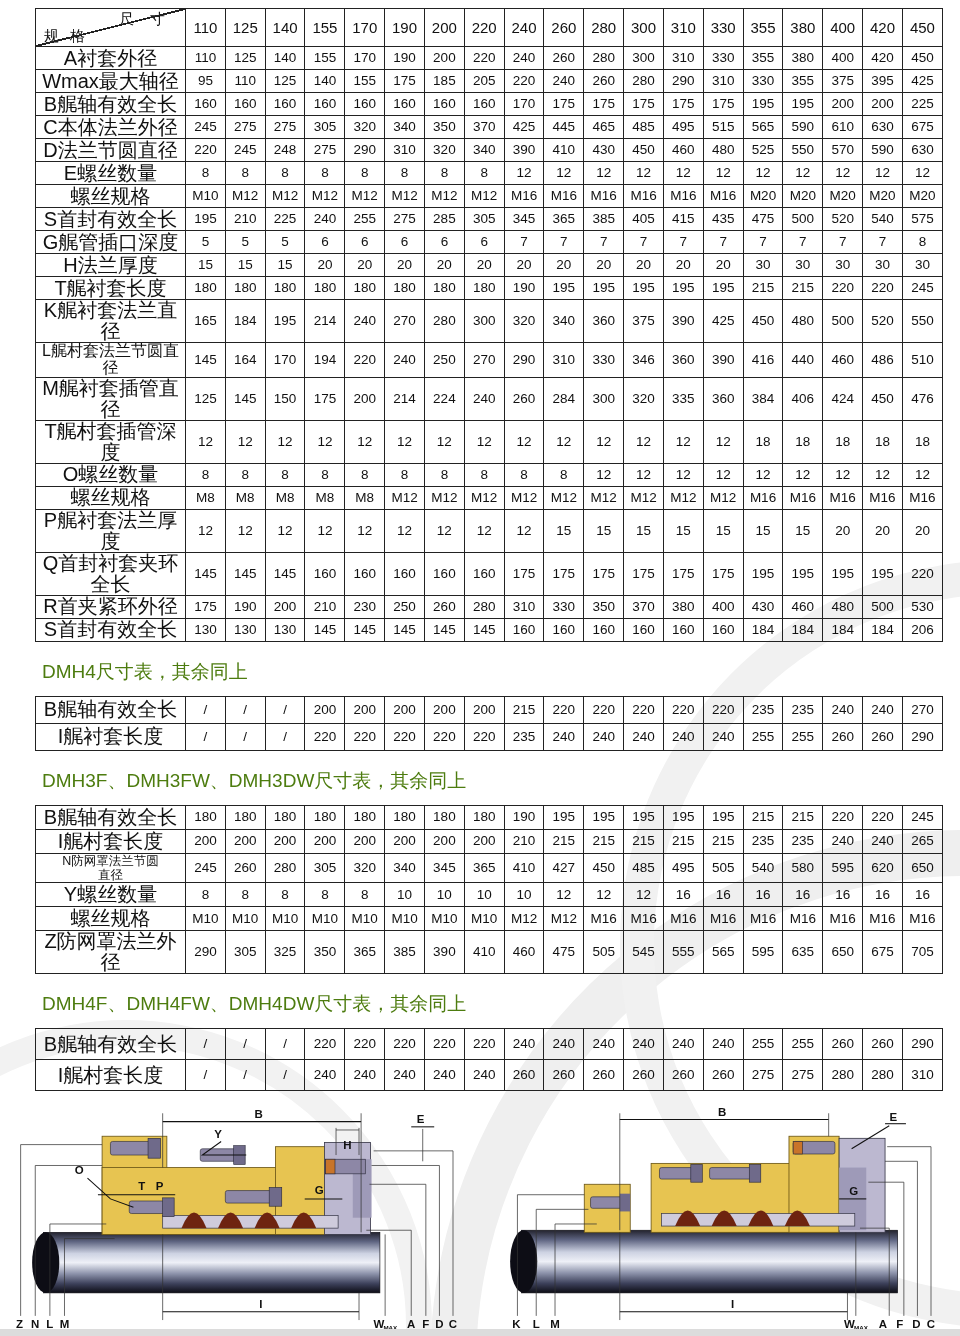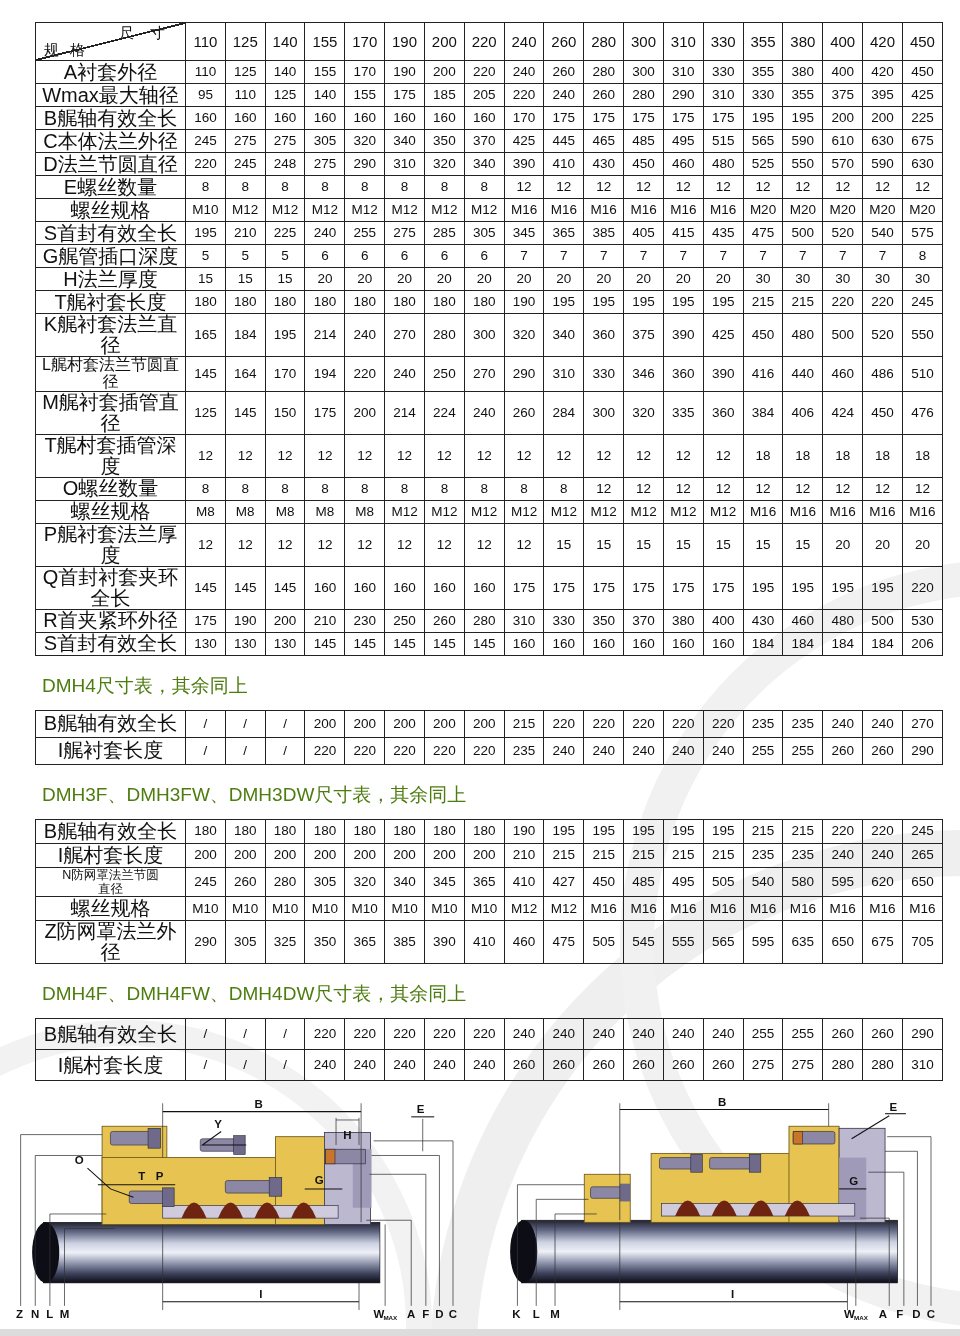--- a/index.html
+++ b/index.html
@@ -8,21 +8,21 @@
     background:#ffffff;color:#111;
     font-family:"Liberation Sans","DejaVu Sans",sans-serif;
   }
   
   .wm{position:absolute;z-index:0;border-radius:50%;pointer-events:none;}
   .wm1{width:980px;height:980px;border:46px solid #efefef;left:430px;top:830px;transform:rotate(-18deg);}
   .wm2{width:700px;height:700px;border:34px solid #f1f1f1;left:620px;top:560px;transform:rotate(12deg);}
   .wm3{width:560px;height:560px;border:26px solid #f2f2f2;left:-180px;top:1020px;}
   .bottom-strip{position:absolute;left:0;right:0;bottom:0;height:7px;background:#dcdcdc;z-index:2;}
 
-  .content{position:absolute;inset:0;z-index:1;padding-top:22px;}
+  .content{position:absolute;inset:0;z-index:1;padding-top:8px;}
 
   table.dim{
     border-collapse:collapse;table-layout:fixed;width:908px;margin-left:35px;
     background:transparent;
   }
   table.dim td{
     border:1.5px solid #222;text-align:center;vertical-align:middle;
     font-size:13.5px;line-height:1.05;padding:0;height:22px;overflow:hidden;
   }
   table.dim thead td{height:37px;font-size:15px;}
@@ -737,20 +737,42 @@
           <td>427</td>
           <td>450</td>
           <td>485</td>
           <td>495</td>
           <td>505</td>
           <td>540</td>
           <td>580</td>
           <td>595</td>
           <td>620</td>
           <td>650</td>
+        </tr>
+        <tr>
+          <td class="lbl">Y螺丝数量</td>
+          <td>8</td>
+          <td>8</td>
+          <td>8</td>
+          <td>8</td>
+          <td>8</td>
+          <td>10</td>
+          <td>10</td>
+          <td>10</td>
+          <td>10</td>
+          <td>12</td>
+          <td>12</td>
+          <td>12</td>
+          <td>16</td>
+          <td>16</td>
+          <td>16</td>
+          <td>16</td>
+          <td>16</td>
+          <td>16</td>
+          <td>16</td>
         </tr>
         <tr>
           <td class="lbl">螺丝规格</td>
           <td>M10</td>
           <td>M10</td>
           <td>M10</td>
           <td>M10</td>
           <td>M10</td>
           <td>M10</td>
           <td>M10</td>

